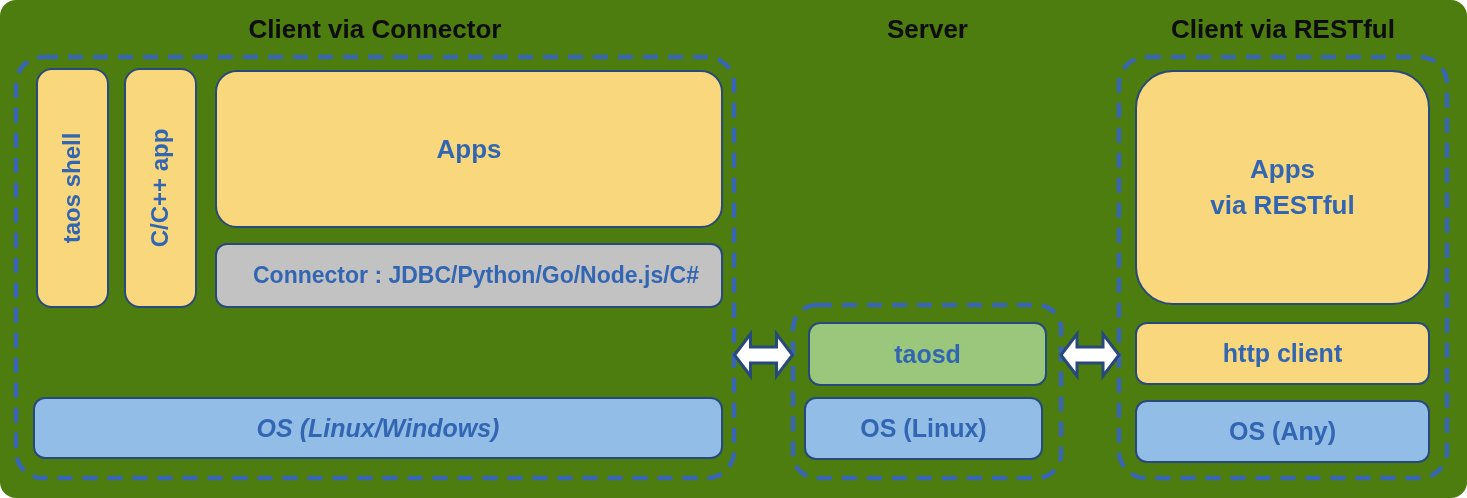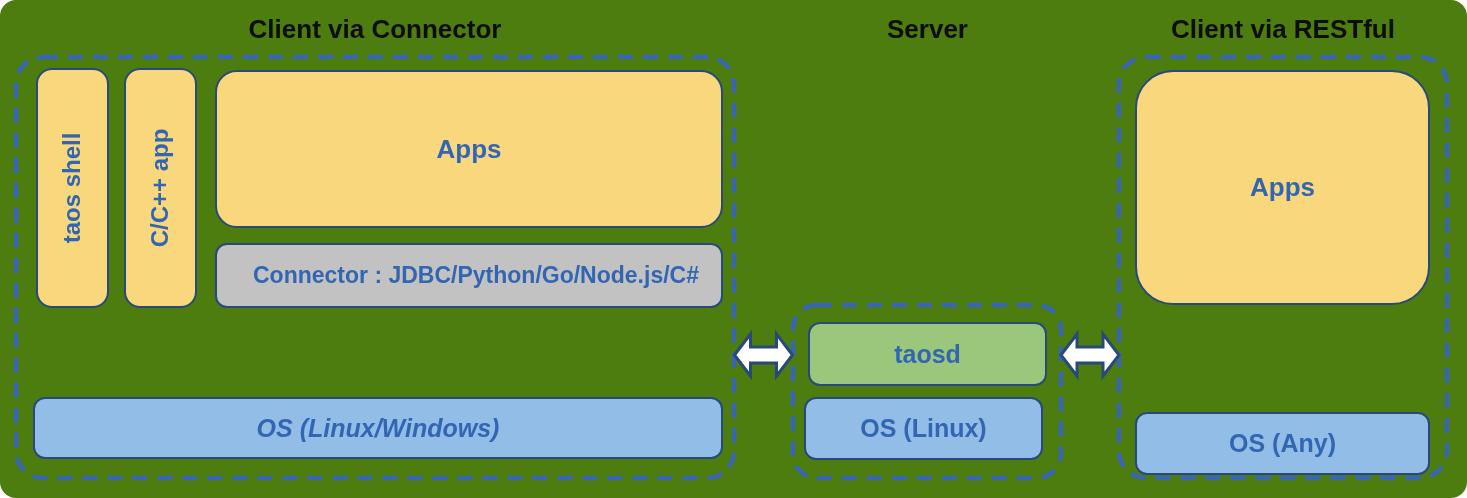--- a/index.html
+++ b/index.html
@@ -116,18 +116,22 @@
 
   <div class="box bar fill-green" style="left:808px; top:322px; width:239px; height:64px;">
     <span>taosd</span>
   </div>
   <div class="box bar fill-blue" style="left:804px; top:397px; width:239px;">
     <span>OS (Linux)</span>
   </div>
 
   <div class="box apps-restful fill-yellow" style="left:1135px; top:70px; width:295px; height:235px;">
     <span>Apps</span>
+    <span>via RESTful</span>
   </div>
-  <div class="box bar fill-blue" style="left:1135px; top:412px; width:295px;">
+  <div class="box bar fill-yellow" style="left:1135px; top:322px; width:295px;">
+    <span>http client</span>
+  </div>
+  <div class="box bar fill-blue" style="left:1135px; top:400px; width:295px;">
     <span>OS (Any)</span>
   </div>
 
 </div>
 
 </body></html>

